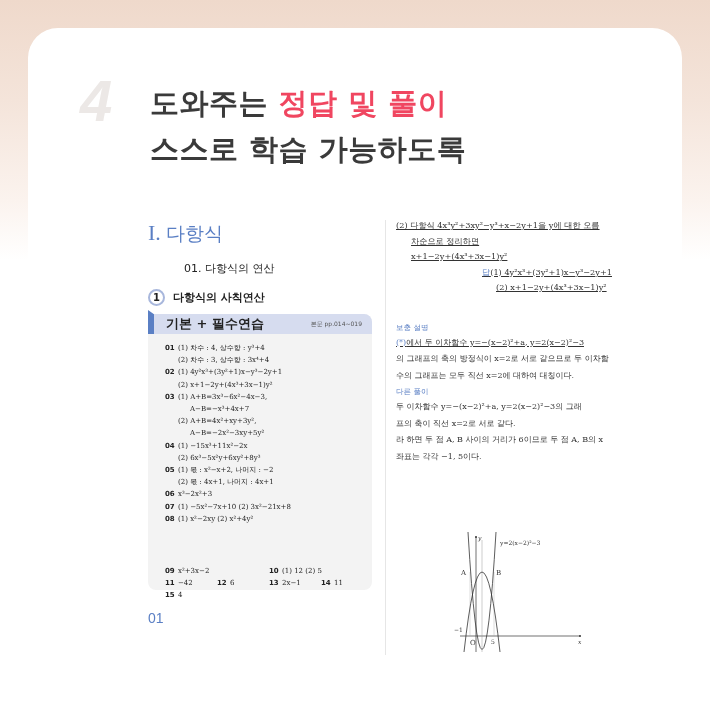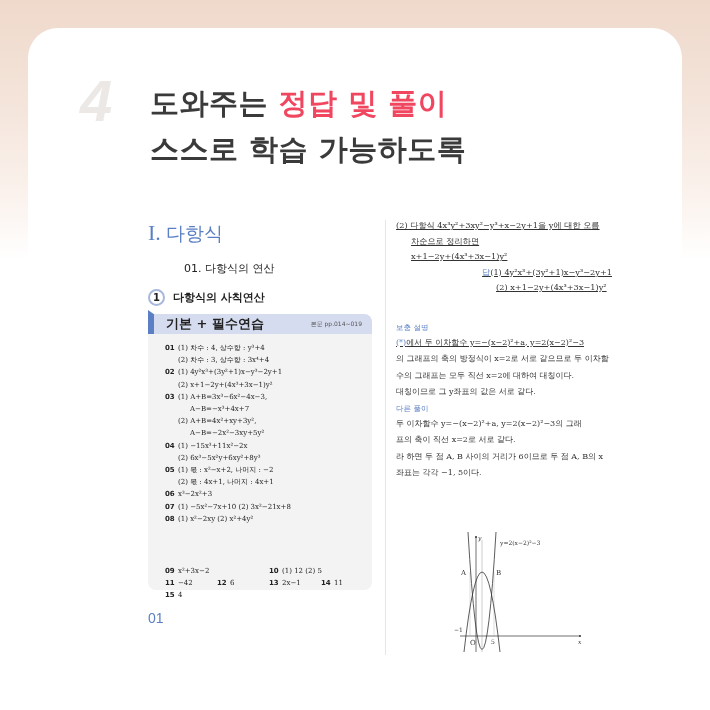--- a/index.html
+++ b/index.html
@@ -200,21 +200,20 @@
   <div class="r-line r-indent">x+1−2y+(4x³+3x−1)y²</div>
   <div class="r-line r-answer"><span class="blue">답</span><span>(1) 4y²x³+(3y²+1)x−y³−2y+1</span></div>
   <div class="r-line r-answer2">(2) x+1−2y+(4x³+3x−1)y²</div>
 
   <div style="height:24px"></div>
   <div class="r-heading">보충 설명</div>
   <div class="r-body">
     <div class="r-line" style="line-height:16.5px"><span class="blue">(*)</span><span>에서 두 이차함수 y=−(x−2)²+a, y=2(x−2)²−3</span></div>
     <div style="line-height:16.5px">의 그래프의 축의 방정식이 x=2로 서로 같으므로 두 이차함</div>
     <div style="line-height:16.5px">수의 그래프는 모두 직선 x=2에 대하여 대칭이다.</div>
-    <div style="line-height:16.5px">대칭이므로 그 y좌표의 값은 서로 같다.</div>
   </div>
   <div class="r-heading">다른 풀이</div>
   <div class="r-body">
     <div style="line-height:16.5px">두 이차함수 y=−(x−2)²+a, y=2(x−2)²−3의 그래</div>
     <div style="line-height:16.5px">프의 축이 직선 x=2로 서로 같다.</div>
     <div style="line-height:16.5px">라 하면 두 점 A, B 사이의 거리가 6이므로 두 점 A, B의 x</div>
     <div style="line-height:16.5px">좌표는 각각 −1, 5이다.</div>
   </div>
 
   <svg class="graph" viewBox="0 0 140 125" width="140" height="125">

